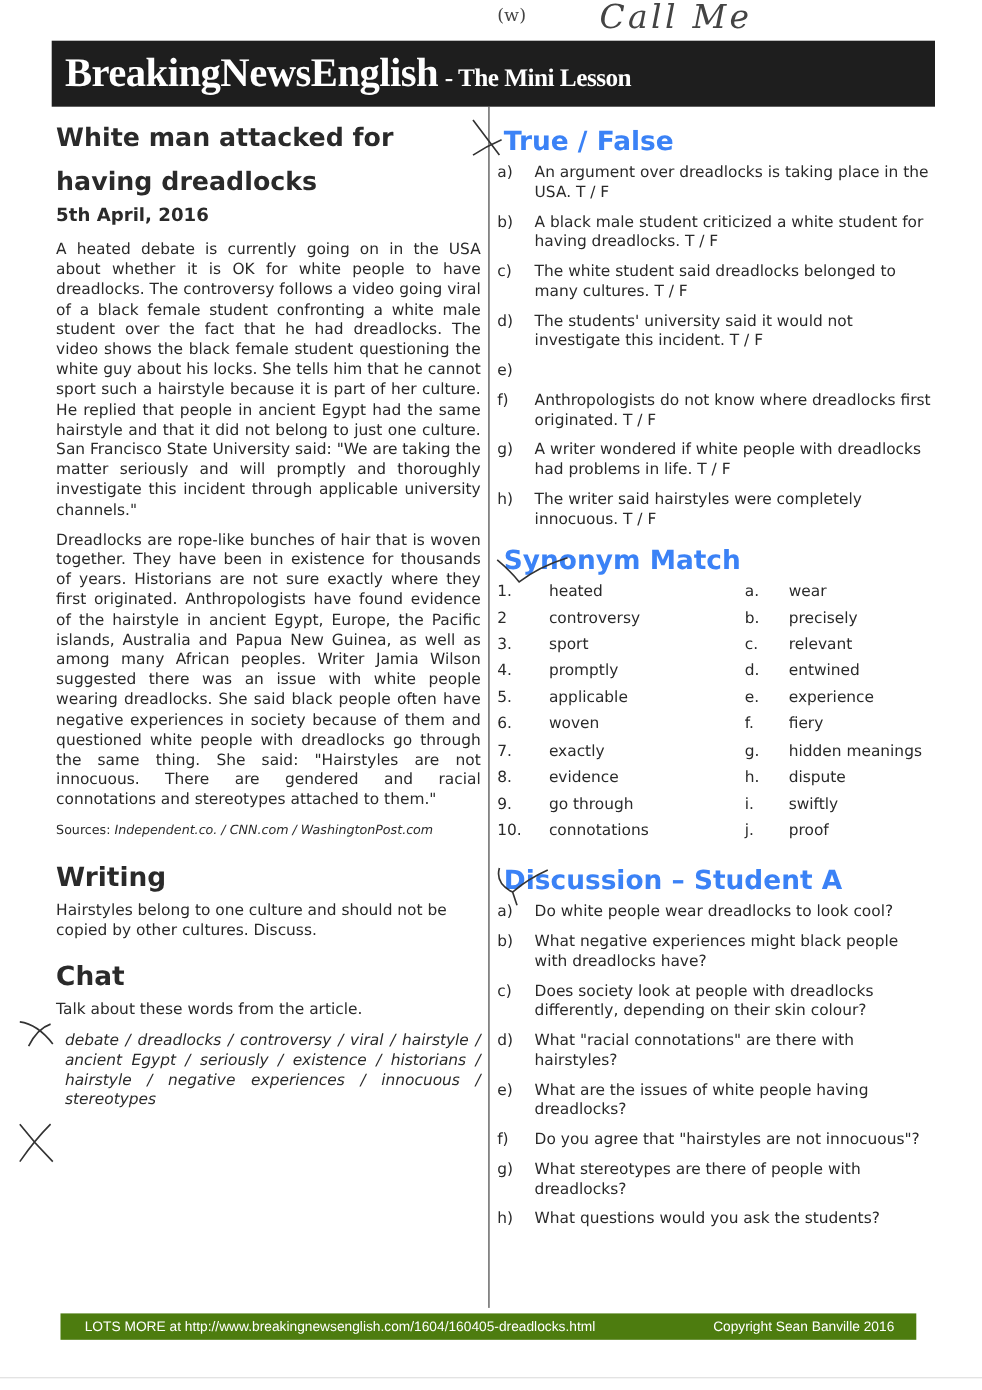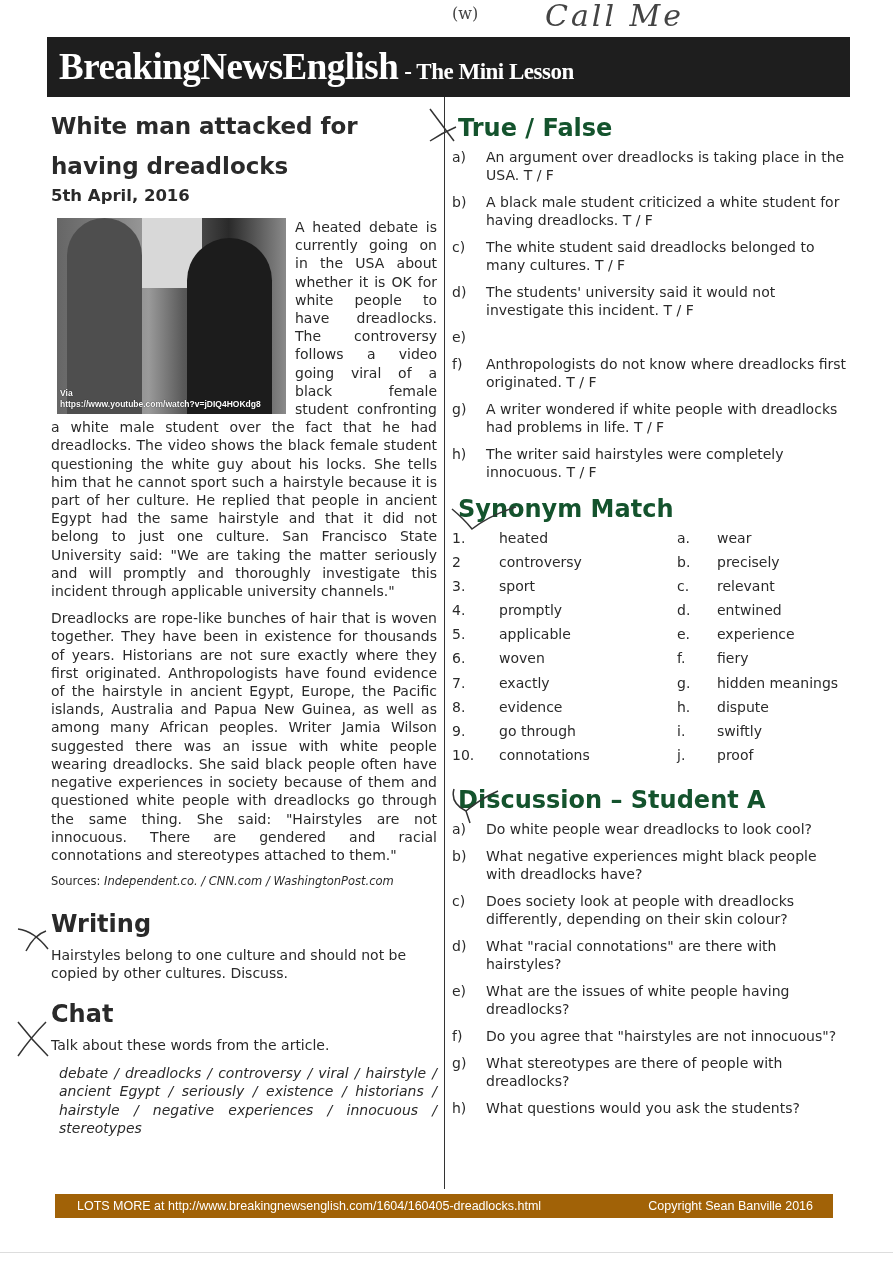--- a/index.html
+++ b/index.html
@@ -23,29 +23,29 @@
   .p1 { margin-top:13px; }
   .p2 { margin-top:9px; }
   .sources { font-size:11.5px; margin-top:10px; }
   .sources i { font-style:italic; }
   .sec-h { font-size:24px; font-weight:bold; margin:0; color:#2a2a2a; }
   .writing-h { margin-top:22px; }
   .chat-h { margin-top:18px; }
   .sec-p { font-size:14px; line-height:18px; margin-top:8px; }
   .chat-words { font-size:14px; font-style:italic; line-height:18.2px; text-align:justify; margin:10px 0 0 8px; }
   .right { position:absolute; left:452px; top:114px; width:395px; }
-  .r-h { font-size:24px; font-weight:bold; margin:0 0 6px 6px; color:#14532d; }
+  .r-h { font-size:24px; font-weight:bold; margin:0 0 6px 6px; color:#3b82f6; }
   .qlist { list-style:none; margin:0; padding:0; }
   .qlist li { display:flex; font-size:14px; line-height:18px; margin-bottom:9px; }
   .qlist .lbl { width:34px; flex:none; }
   .syn-h { margin-top:14px; }
   .syn-table { display:grid; grid-template-columns:47px 178px 40px 140px; font-size:14px; row-gap:5.6px; }
   .syn-table span { line-height:18.5px; }
   .disc-h { margin-top:22px; }
-  .footer { position:absolute; left:55px; top:1194px; width:778px; height:24px; background:#a16207; color:#fff; font-family:"Liberation Sans", sans-serif; font-size:12.5px; line-height:24px; }
+  .footer { position:absolute; left:55px; top:1194px; width:778px; height:24px; background:#4d7c0f; color:#fff; font-family:"Liberation Sans", sans-serif; font-size:12.5px; line-height:24px; }
   .footer .f-left { position:absolute; left:22px; }
   .footer .f-right { position:absolute; right:20px; }
   .bottom-line { position:absolute; left:0; top:1252px; width:893px; height:1px; background:#ddd; }
   .mark { position:absolute; color:#333; font-family:"DejaVu Sans", sans-serif; font-weight:200; }
 </style>
 </head>
 <body>
 
 <span class="handwrite hw-w">(w)</span>
 <span class="handwrite hw-call">Call Me</span>
@@ -55,29 +55,20 @@
     <span>BreakingNewsEnglish</span><span class="banner-sub">- The Mini Lesson</span>
   </div>
 </div>
 
 <div class="col-divider"></div>
 
 <div class="left">
   <h1 class="headline">White man attacked for having dreadlocks</h1>
   <div class="date">5th April, 2016</div>
 
-  <div class="photo">
-    <div class="wall"></div>
-    <div class="fig1"></div>
-    <div class="fig2"></div>
-    <div class="photo-credit">
-      <div>Via</div>
-      <div>https://www.youtube.com/watch?v=jDIQ4HOKdg8</div>
-    </div>
-  </div>
   <p class="body-text p1">A heated debate is currently going on in the USA about whether it is OK for white people to have dreadlocks. The controversy follows a video going viral of a black female student confronting a white male student over the fact that he had dreadlocks. The video shows the black female student questioning the white guy about his locks. She tells him that he cannot sport such a hairstyle because it is part of her culture. He replied that people in ancient Egypt had the same hairstyle and that it did not belong to just one culture. San Francisco State University said: "We are taking the matter seriously and will promptly and thoroughly investigate this incident through applicable university channels."</p>
   <p class="body-text p2">Dreadlocks are rope-like bunches of hair that is woven together. They have been in existence for thousands of years. Historians are not sure exactly where they first originated. Anthropologists have found evidence of the hairstyle in ancient Egypt, Europe, the Pacific islands, Australia and Papua New Guinea, as well as among many African peoples. Writer Jamia Wilson suggested there was an issue with white people wearing dreadlocks. She said black people often have negative experiences in society because of them and questioned white people with dreadlocks go through the same thing. She said: "Hairstyles are not innocuous. There are gendered and racial connotations and stereotypes attached to them."</p>
   <div class="sources">
     <span>Sources:</span>
     <i>Independent.co. / CNN.com / WashingtonPost.com</i>
   </div>
 
   <h2 class="sec-h writing-h">Writing</h2>
   <div class="sec-p">Hairstyles belong to one culture and should not be copied by other cultures. Discuss.</div>
 

